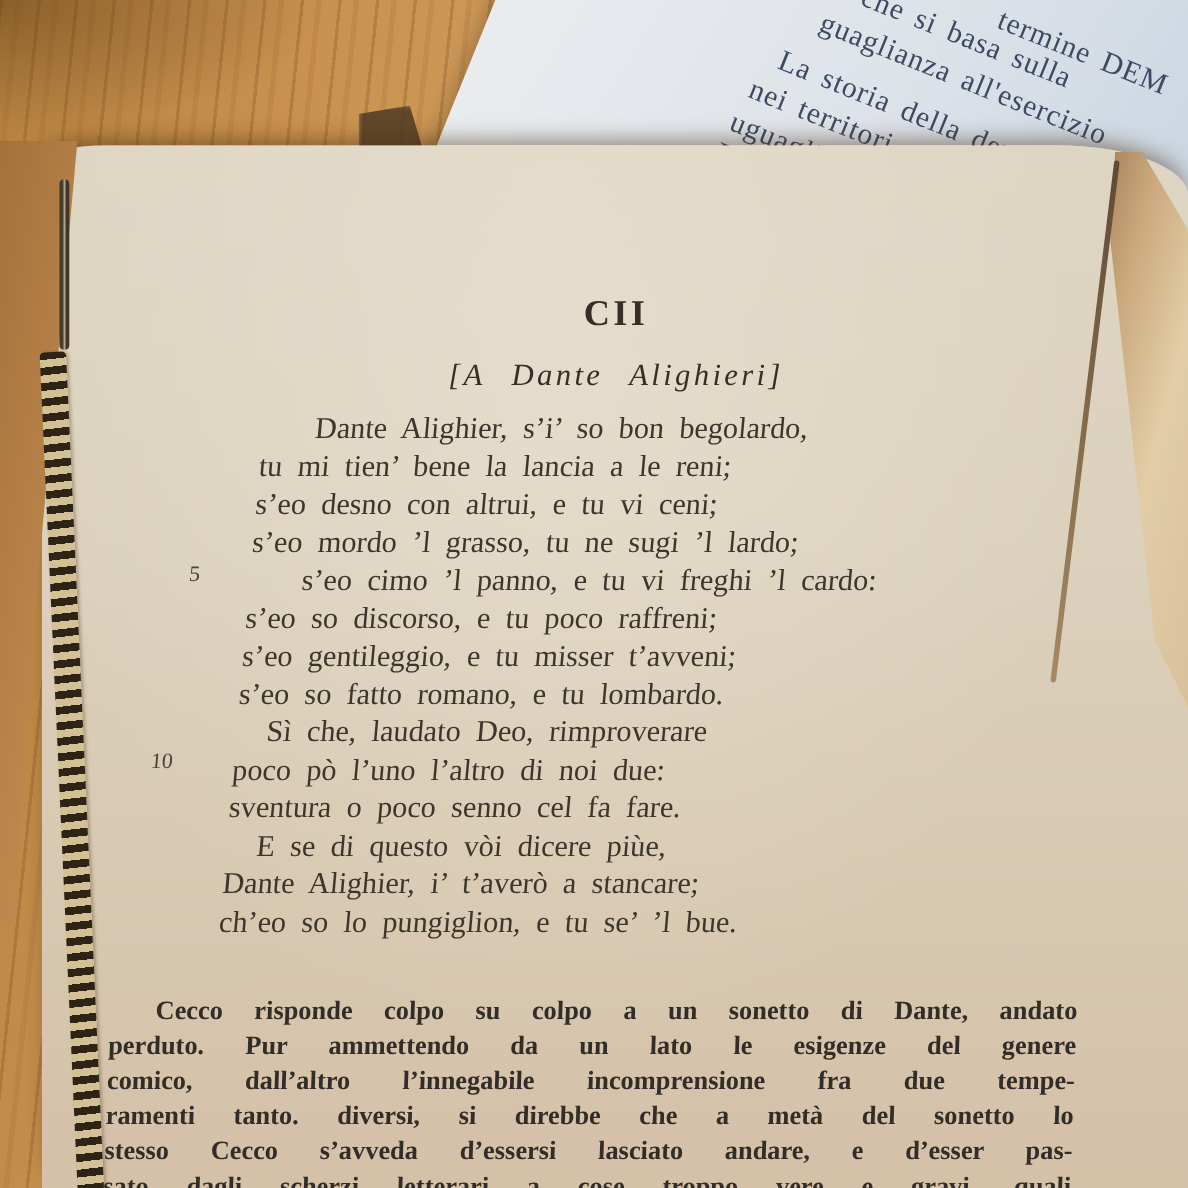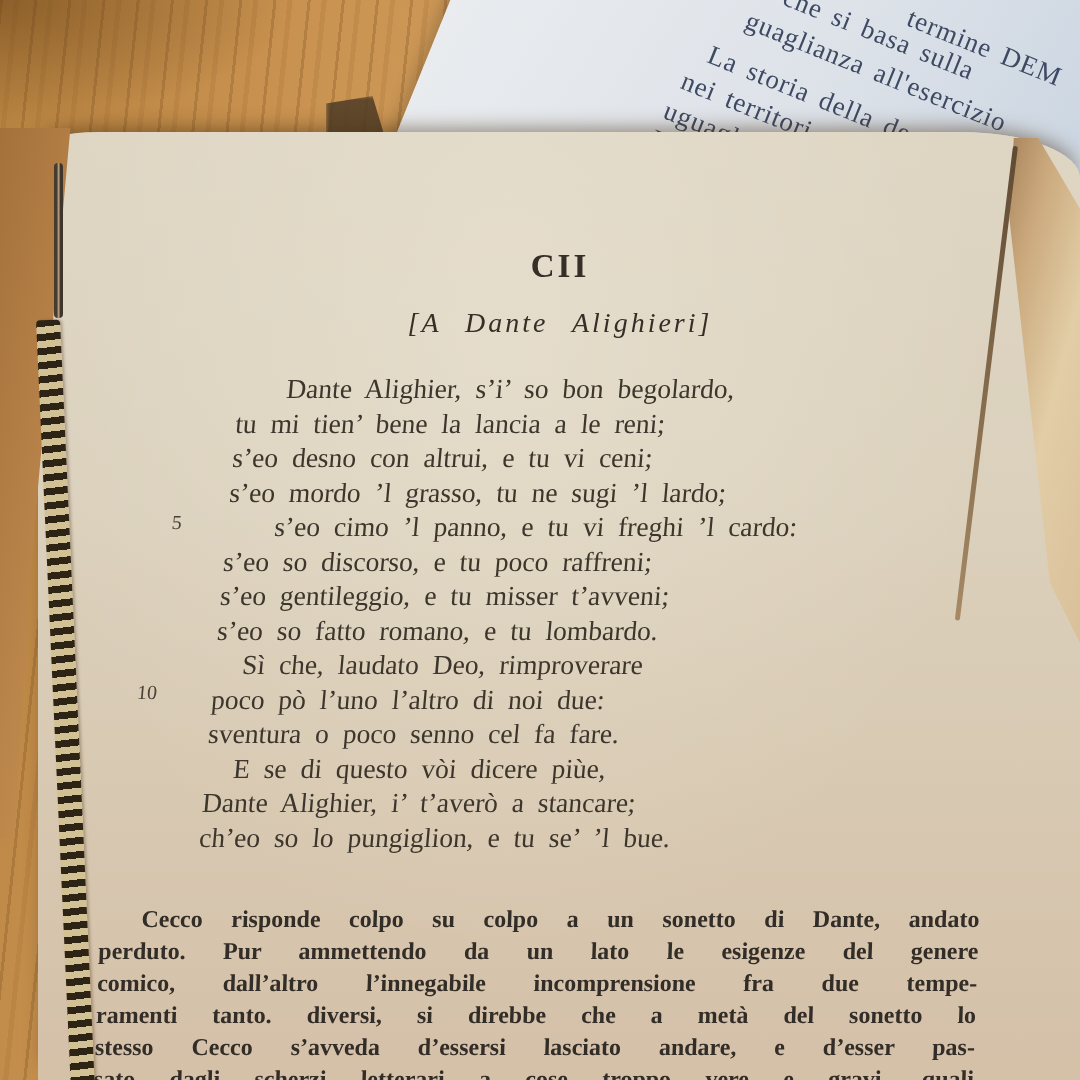--- a/index.html
+++ b/index.html
@@ -53,21 +53,21 @@
   
   #curl{left:1008px;top:138px;width:72px;height:505px;
     background:linear-gradient(105deg,#a8845c 0%,#caa87c 22%,#e2cda6 55%,#d9c09a 100%);
     clip-path:polygon(8% 0,42% 0,100% 14%,100% 100%,58% 88%,2% 16%);}
   #seam{left:1013px;top:146px;width:5px;height:478px;transform:rotate(7deg);
     transform-origin:top center;border-radius:3px;
     background:linear-gradient(180deg,#5f4a33,#8a7050 60%,#a68a66);}
 
   
   #heading{left:260px;top:250px;width:600px;text-align:center;color:#362f27;}
-  #poem-number{font-size:33px;font-weight:bold;letter-spacing:3px;line-height:1;}
+  #poem-number{font-size:33px;font-weight:bold;letter-spacing:3px;line-height:1;margin-top:19px;}
   #dedication{margin-top:26px;font-size:28px;font-style:italic;
     letter-spacing:3px;word-spacing:14px;line-height:1;}
 
   #poem{left:240px;top:372px;width:720px;transform:skewX(-5deg);
     transform-origin:top left;color:#3d362c;}
   .pl{font-size:27.5px;line-height:34.5px;word-spacing:7px;white-space:nowrap;}
   .ind-lg{margin-left:48px;} .ind-sm{margin-left:28px;}
   .mnum{position:absolute;font-size:20px;color:#4a4238;line-height:1;}
   #num5{left:-55px;top:140px;} #num10{left:-75px;top:310px;}
 

